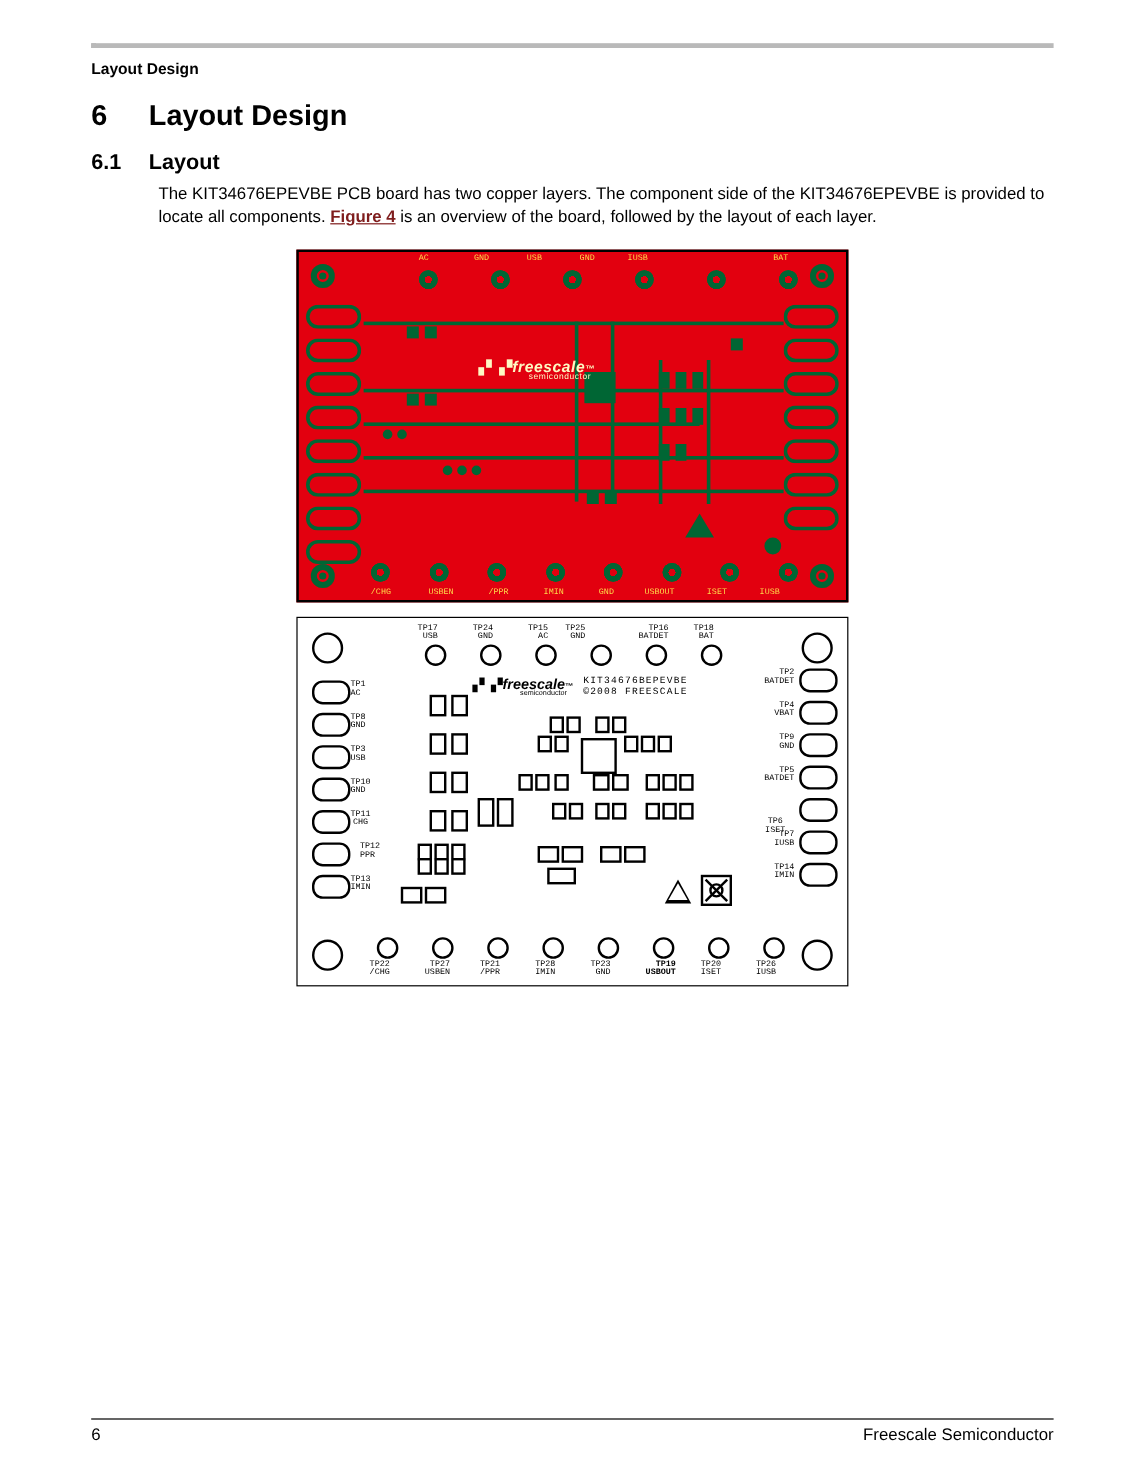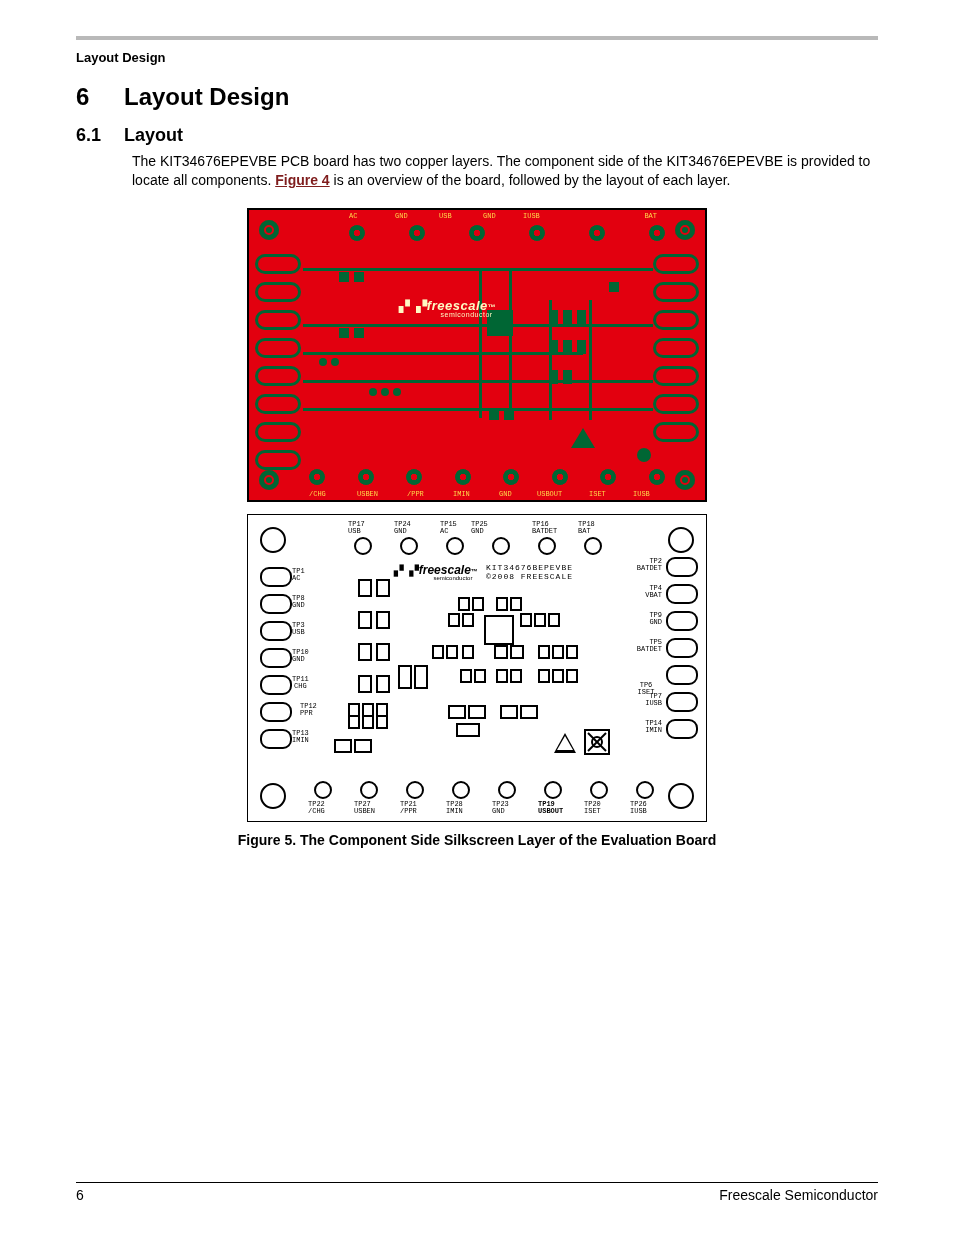--- a/index.html
+++ b/index.html
@@ -175,21 +175,21 @@
   .silk .oval {
     position: absolute; width: 28px; height: 16px;
     border: 2px solid #000; border-radius: 9px;
   }
   .silk .lbl {
     position: absolute;
     font-size: 7px;
     color: #000;
     line-height: 1.0;
     white-space: pre;
-    text-align: left;
+    text-align: right;
   }
   .silk .box {
     position: absolute;
     border: 2px solid #000;
     background: #fff;
   }
   .silk .brand2 {
     position: absolute;
     top: 48px; left: 146px;
     font-family: Arial, sans-serif;
@@ -548,18 +548,17 @@
         <div class="lbl" style="left: 382px; top: 151px; text-align: center; width: 32px; margin-top: 16px;">TP6
 ISET</div>
         <div class="oval" style="left: 418px; top: 177px;"></div>
         <div class="lbl" style="left: 382px; top: 178px; text-align: right; width: 32px;">TP7
 IUSB</div>
         <div class="oval" style="left: 418px; top: 204px;"></div>
         <div class="lbl" style="left: 382px; top: 205px; text-align: right; width: 32px;">TP14
 IMIN</div>
       </div>
   </div>
-  <div class="fig-caption">Figure 5. The Component Side Silkscreen Layer of the Evaluation Board</div>
 
   <div class="foot-rule"></div>
   <div class="page-num">6</div>
   <div class="vendor">Freescale Semiconductor</div>
 </div>
 
 </body></html>

